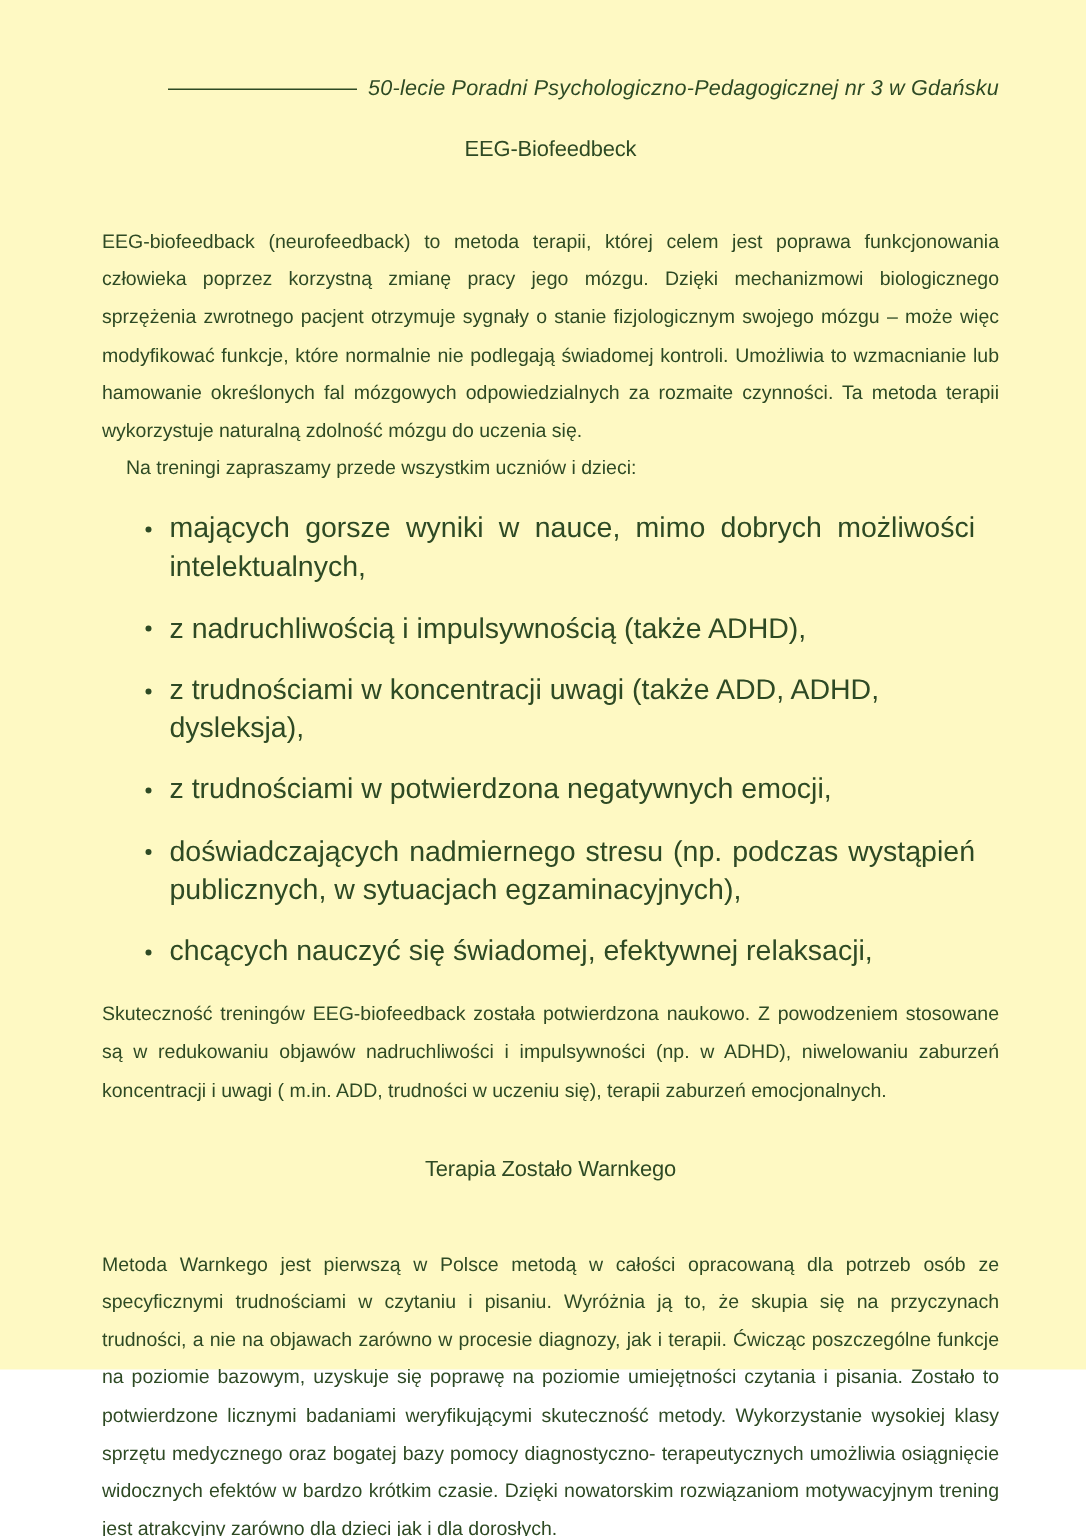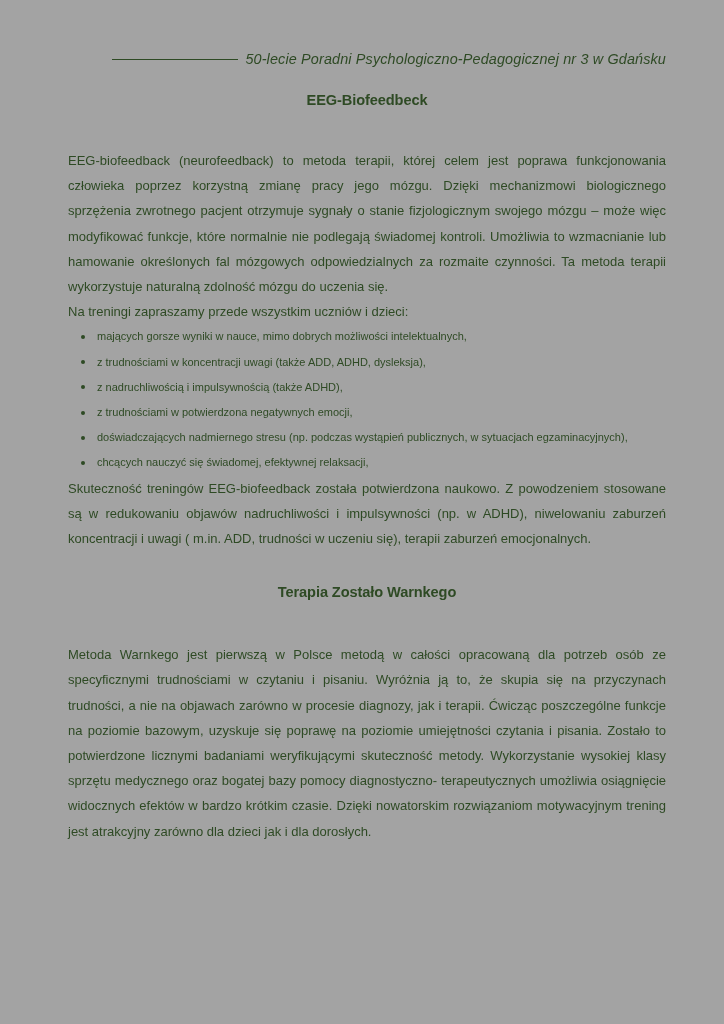--- a/index.html
+++ b/index.html
@@ -13,22 +13,22 @@
     height: 1024px;
     overflow: hidden;
     font-family: "Liberation Sans", sans-serif;
     color: #2e4a24;
     -webkit-font-smoothing: antialiased;
   }
 
   .page {
     position: relative;
     width: 724px;
-    height: 1024px;
-    background: #a3a3a3;
+    height: 913px;
+    background: #fef9c3;
     box-sizing: border-box;
   }
 
   
   .doc-header {
     position: absolute;
     top: 48px;
     left: 68px;
     width: 598px;
     display: flex;
@@ -56,21 +56,21 @@
   
   .content {
     position: absolute;
     top: 92px;
     left: 68px;
     width: 598px;
   }
 
   h2.section-title {
     font-size: 14.6px;
-    font-weight: bold;
+    font-weight: normal;
     text-align: center;
     margin: 0;
     padding: 0;
     letter-spacing: -0.1px;
     color: #2e4a24;
   }
 
   .spacer-after-title { height: 40px; }
   .spacer-before-title-2 { height: 33px; }
   .spacer-after-title-2 { height: 42px; }
@@ -80,33 +80,34 @@
     line-height: 25.2px;
     text-align: justify;
     text-justify: inter-word;
     margin: 0;
     padding: 0;
     color: #2e4a24;
     hyphens: none;
   }
   p.body-text.no-justify {
     text-align: left;
+    margin-left: 16px;
   }
 
   ul.bullet-list {
     list-style: none;
     margin: 0;
     padding: 0;
   }
   ul.bullet-list li {
     position: relative;
-    font-size: 11px;
+    font-size: 19px;
     line-height: 25.2px;
     padding-left: 29px;
-    margin: 0;
+    margin: 16px;
     color: #2e4a24;
     text-align: justify;
     text-justify: inter-word;
   }
   ul.bullet-list li.tight {
     text-align: left;
   }
   ul.bullet-list li .bullet-dot {
     position: absolute;
     left: 13px;
@@ -137,25 +138,25 @@
 
     <p class="body-text no-justify">Na treningi zapraszamy przede wszystkim uczniów i dzieci:</p>
 
     <ul class="bullet-list">
       <li>
         <span class="bullet-dot"></span>
         <span>mających gorsze wyniki w nauce, mimo dobrych możliwości intelektualnych,</span>
       </li>
       <li class="tight">
         <span class="bullet-dot"></span>
-        <span>z trudnościami w koncentracji uwagi (także ADD, ADHD, dysleksja),</span>
+        <span>z nadruchliwością i impulsywnością (także ADHD),</span>
       </li>
       <li class="tight">
         <span class="bullet-dot"></span>
-        <span>z nadruchliwością i impulsywnością (także ADHD),</span>
+        <span>z trudnościami w koncentracji uwagi (także ADD, ADHD, dysleksja),</span>
       </li>
       <li class="tight">
         <span class="bullet-dot"></span>
         <span>z trudnościami w potwierdzona negatywnych emocji,</span>
       </li>
       <li>
         <span class="bullet-dot"></span>
         <span>doświadczających nadmiernego stresu (np. podczas wystąpień publicznych, w sytuacjach egzaminacyjnych),</span>
       </li>
       <li class="tight">

